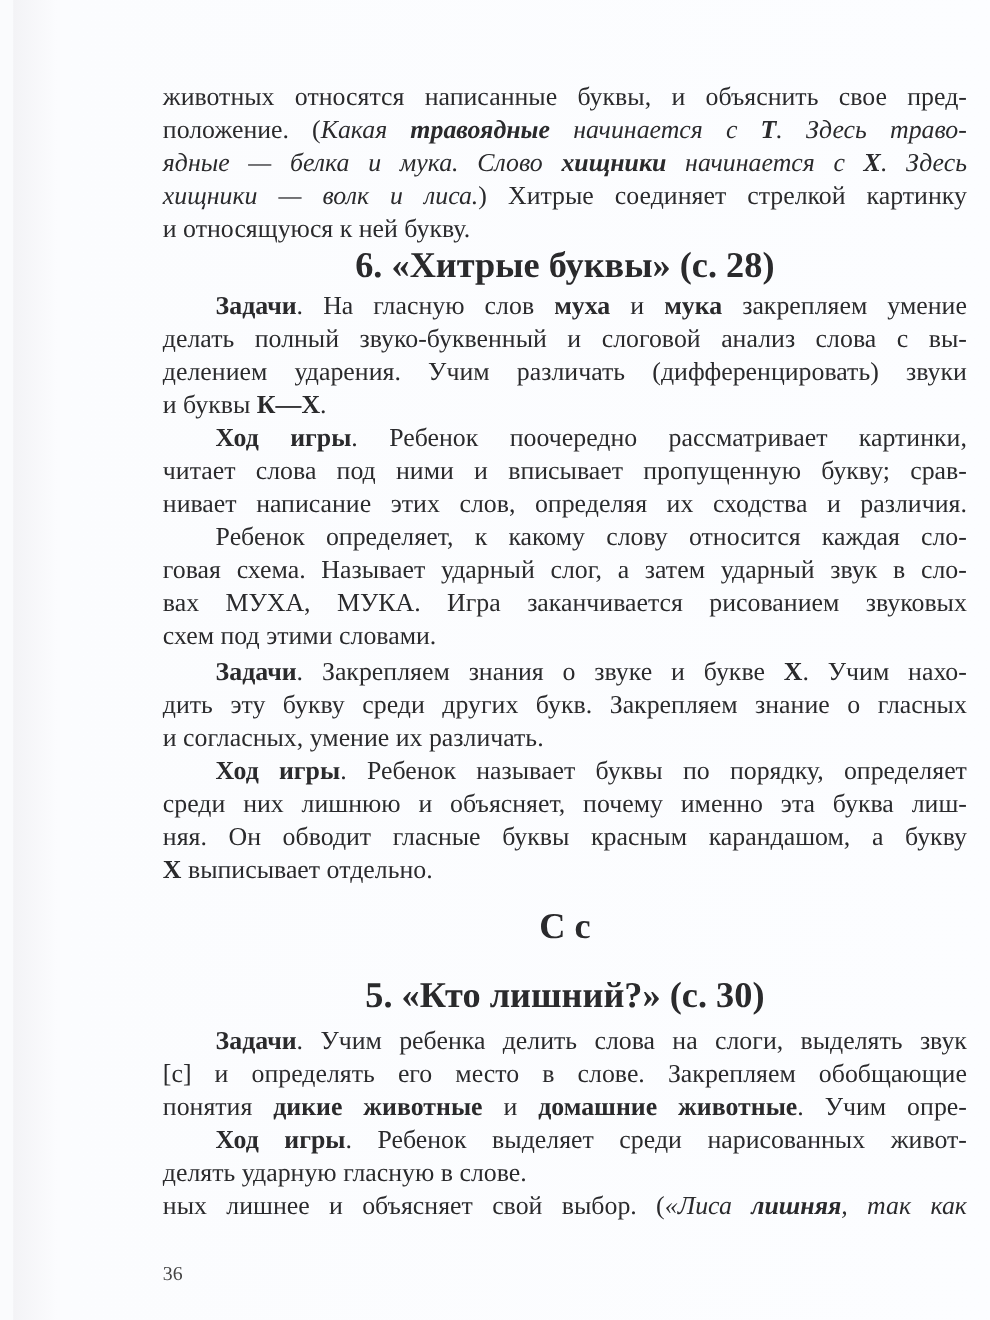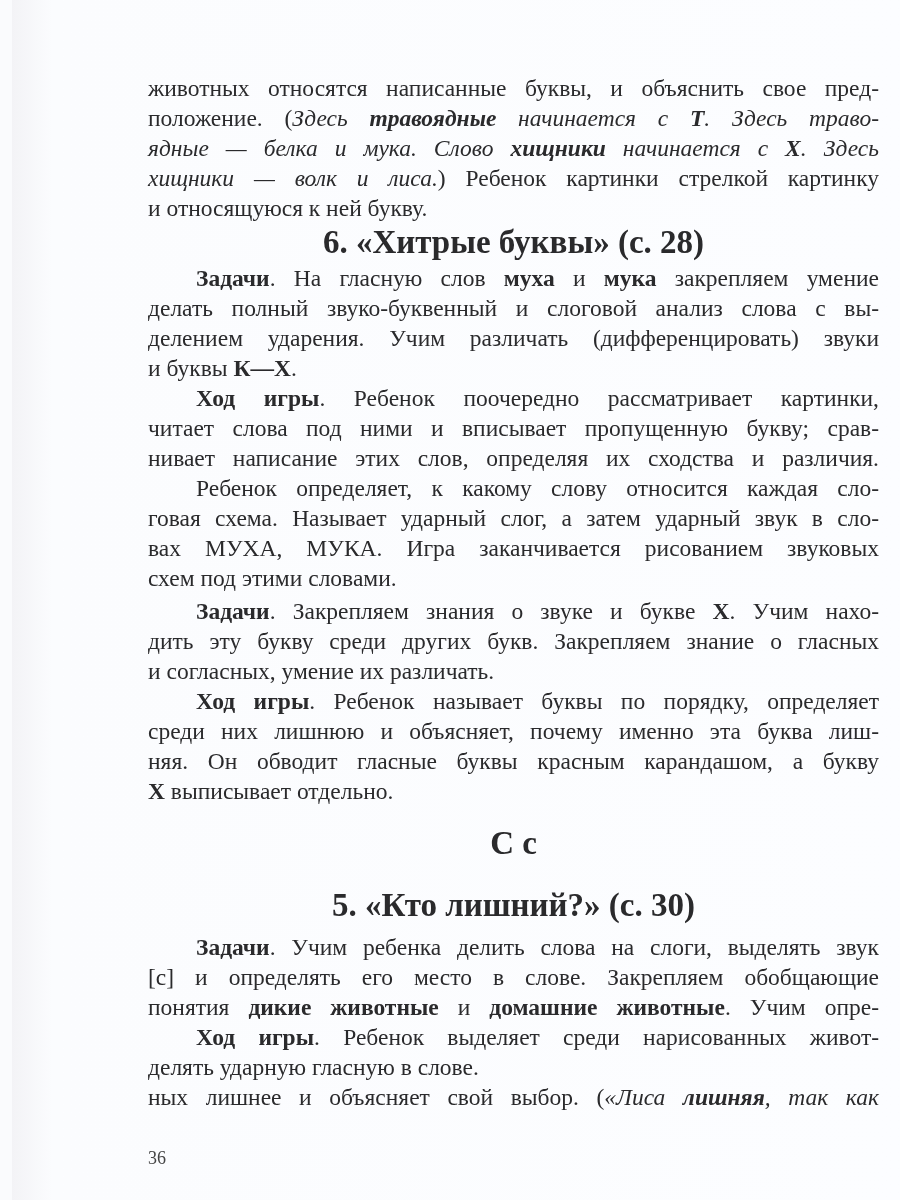--- a/index.html
+++ b/index.html
@@ -35,23 +35,23 @@
     font-size: 18px; color: #444;
   }
 </style>
 </head>
 <body>
 
 <div class="page">
 
   <div class="col" style="top:73px;">
     <span class="ln"><span>животных относятся написанные буквы, и объяснить свое пред-</span></span>
-    <span class="ln"><span>положение. (</span><i>Здесь </i><i><b>травоядные</b></i><i> начинается с </i><i><b>Т</b></i><i>. Здесь траво-</i></span>
+    <span class="ln"><span>положение. (</span><i>Какая </i><i><b>травоядные</b></i><i> начинается с </i><i><b>Т</b></i><i>. Здесь траво-</i></span>
     <span class="ln"><i>ядные — белка и мука. Слово </i><i><b>хищники</b></i><i> начинается с </i><i><b>Х</b></i><i>. Здесь</i></span>
-    <span class="ln"><i>хищники — волк и лиса.</i><span>) Ребенок картинки стрелкой картинку</span></span>
+    <span class="ln"><i>хищники — волк и лиса.</i><span>) Хитрые соединяет стрелкой картинку</span></span>
     <span class="ln last"><span>и относящуюся к ней букву.</span></span>
   </div>
 
   <div class="col" style="top:227px;">
     <span class="h">6. «Хитрые буквы» (с. 28)</span>
     <span class="ln indent" style="margin-top:6px;"><b>Задачи</b><span>. На гласную слов </span><b>муха</b><span> и </span><b>мука</b><span> закрепляем умение</span></span>
     <span class="ln">делать полный звуко-буквенный и слоговой анализ слова с вы-</span>
     <span class="ln">делением ударения. Учим различать (дифференцировать) звуки</span>
     <span class="ln last"><span>и буквы </span><b>К—Х</b><span>.</span></span>
     <span class="ln indent"><b>Ход игры</b><span>. Ребенок поочередно рассматривает картинки,</span></span>

